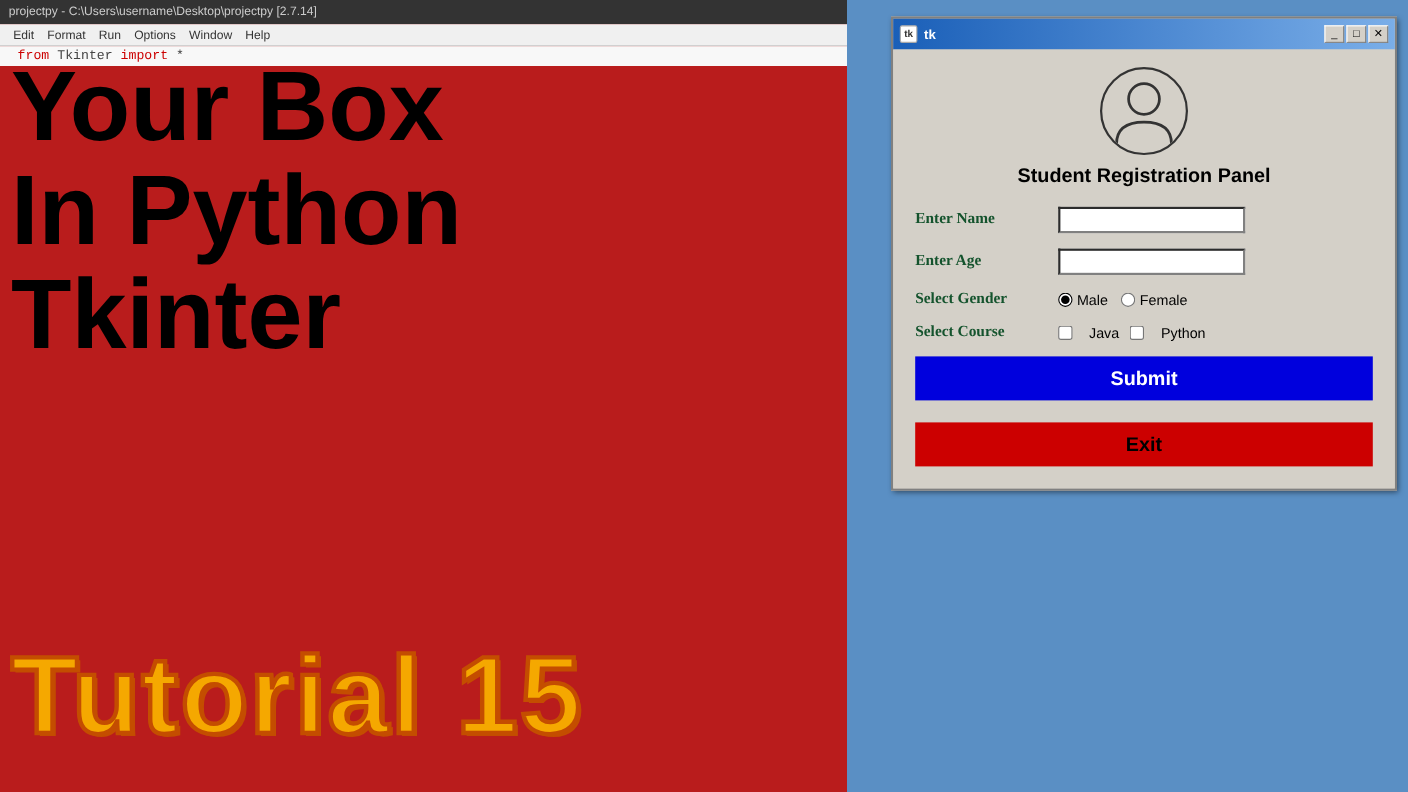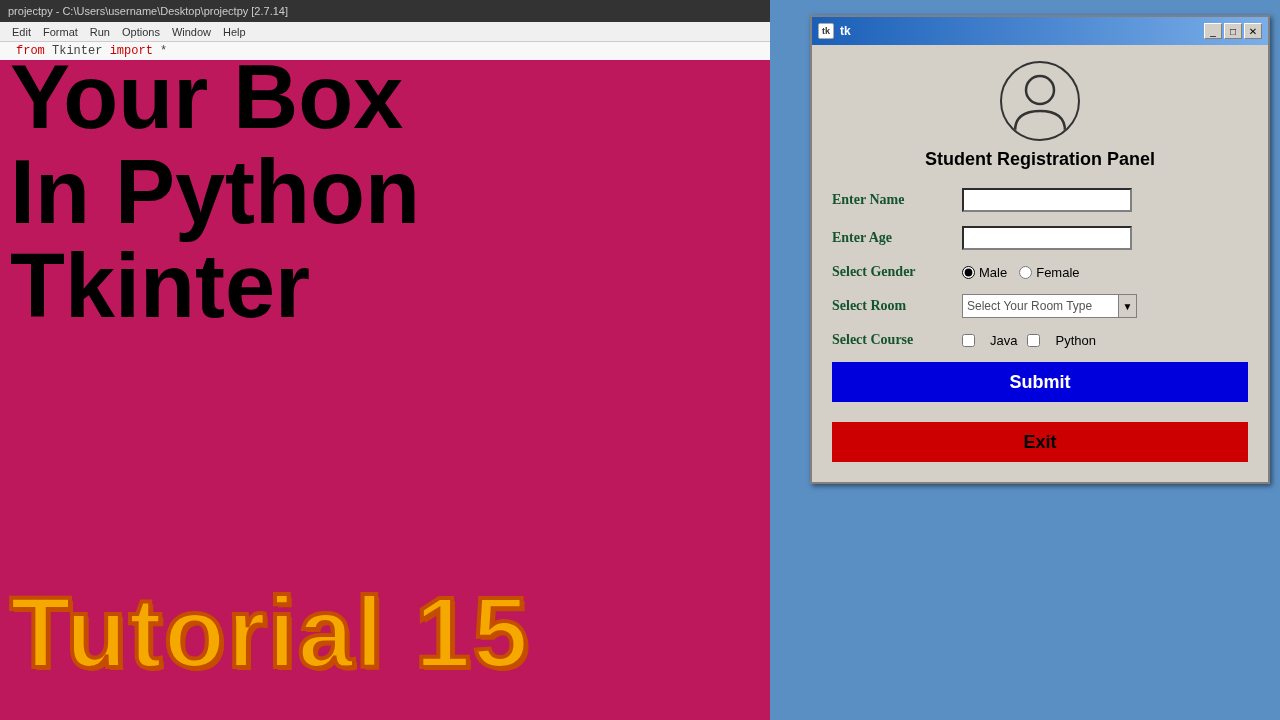--- a/index.html
+++ b/index.html
@@ -10,21 +10,21 @@
       overflow: hidden;
       font-family: Arial, sans-serif;
       background: #1e1e1e;
       display: flex;
     }
 
     
     .left-panel {
       width: 770px;
       height: 720px;
-      background: #be185d;
+      background: #b91c1c;
       position: relative;
       overflow: hidden;
     }
 
     
     .editor-titlebar {
       background: #333;
       height: 22px;
       display: flex;
       align-items: center;
@@ -427,27 +427,20 @@
             <input type="radio" name="gender" id="male" checked="" style="">
             <label for="male">Male</label>
           </div>
           <div class="radio-option">
             <input type="radio" name="gender" id="female" style="">
             <label for="female">Female</label>
           </div>
         </div>
       </div>
 
-      <div class="form-row">
-        <div class="form-label">Select Room</div>
-        <div class="combobox">
-          <span class="combobox-text">Select Your Room Type</span>
-          <div class="combobox-arrow">▼</div>
-        </div>
-      </div>
 
       <div class="form-row">
         <div class="form-label">Select Course</div>
         <div class="checkbox-group">
           <div class="checkbox-option">
             <input type="checkbox" id="java" style="">
             <label for="java">Java</label>
           </div>
           <div class="checkbox-option">
             <input type="checkbox" id="python" style="">

